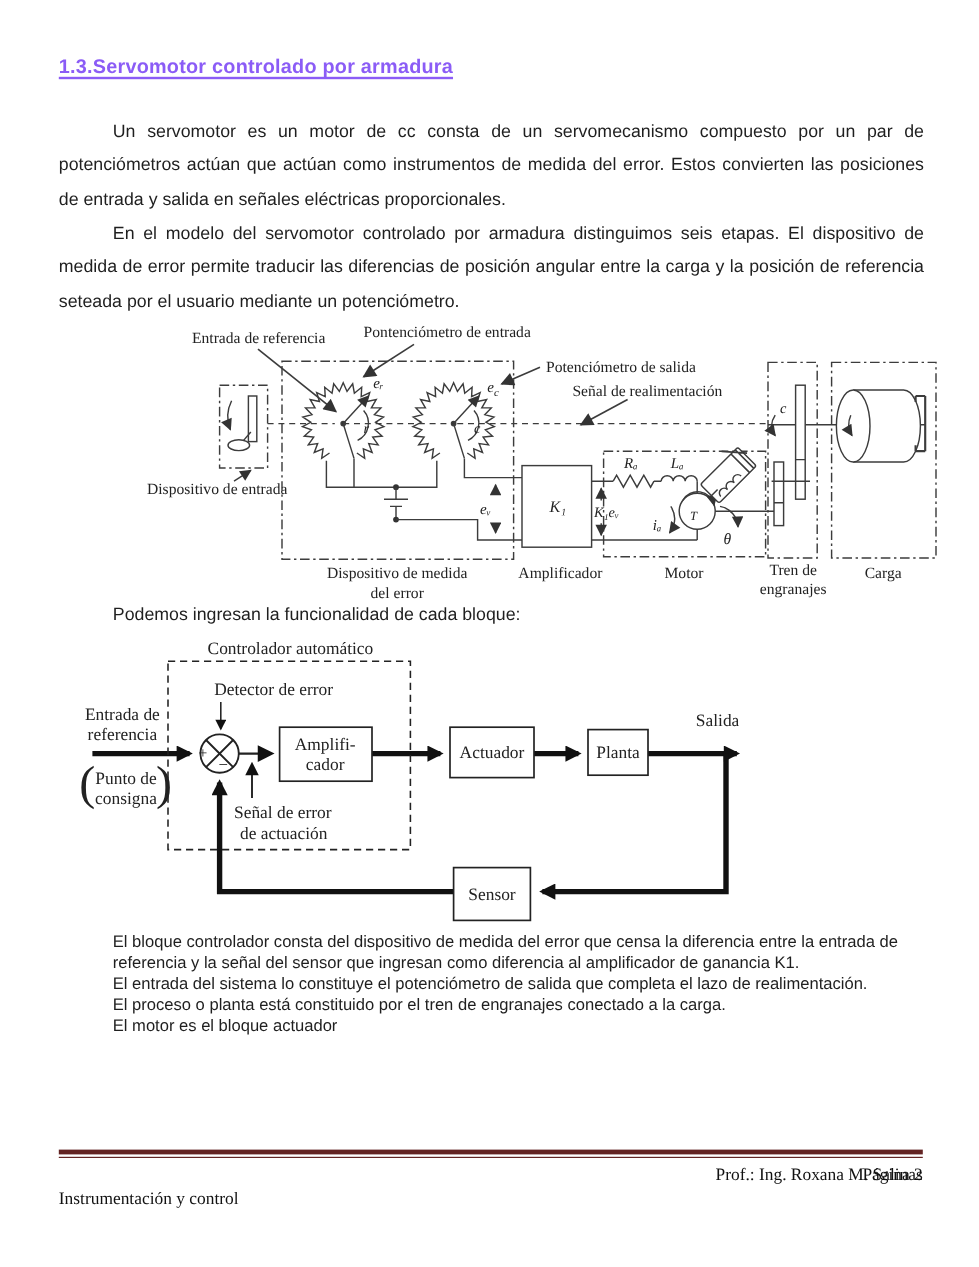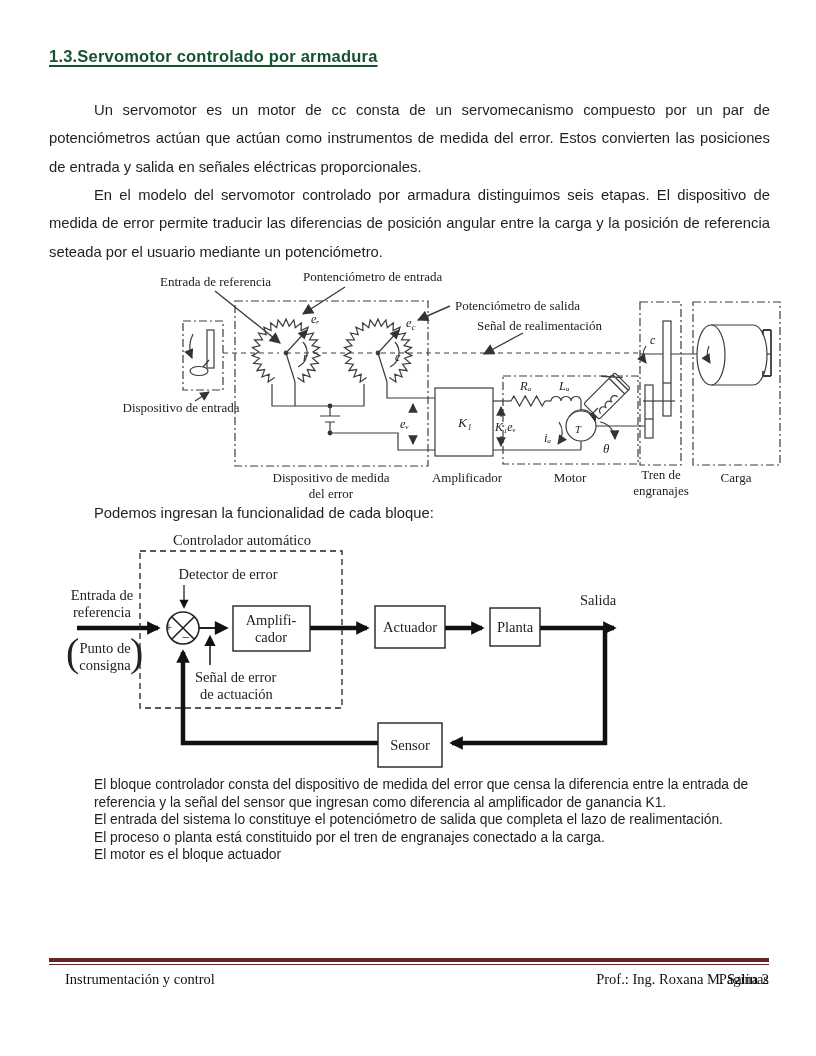--- a/index.html
+++ b/index.html
@@ -6,21 +6,21 @@
   html,body { background:#888; }
   .page {
     position:relative; width:816px; height:1056px; margin:0 auto;
     background:#ffffff; overflow:hidden;
     font-family:"Liberation Sans", sans-serif; color:#1f1f1f;
   }
   .heading {
     position:absolute; left:49px; top:47px;
     font-size:16.5px; font-weight:700; letter-spacing:.2px;
     text-decoration:underline; text-decoration-thickness:2px; text-underline-offset:3px;
-    color:#14532d;
+    color:#8b5cf6;
   }
   .para {
     position:absolute; left:49px; width:721px;
     font-size:14.8px; line-height:28.4px; text-align:justify; text-indent:45px;
   }
   .para1 { top:96px; }
   .para2 { top:181px; }
   .analysis-intro {
     position:absolute; left:94px; top:505px; font-size:14.8px;
   }
@@ -40,21 +40,21 @@
     position:absolute; left:49px; top:958px; width:720px; height:7px;
     border-top:4px solid #632423; border-bottom:1px solid #632423;
   }
   .footer-text {
     position:absolute; left:49px; top:971px; width:720px;
     font-family:"Liberation Serif","DejaVu Serif",serif;
     font-size:14.5px; color:#111;
   }
   .footer-text .fc { position:absolute; left:0; width:100%; text-align:right; }
   .footer-text .fr { position:absolute; right:0; }
-  .footer-text .fl { position:absolute; left:16px; }
+  .footer-text .fl { position:absolute; left:0;margin-top:20px; }
 </style>
 </head>
 <body>
 
 <div class="page">
 
   <div class="heading">1.3.Servomotor controlado por armadura</div>
 
   <div class="para para1">Un servomotor es un motor de cc consta de un servomecanismo compuesto por un par de potenciómetros actúan que actúan como instrumentos de medida del error. Estos convierten las posiciones de entrada y salida en señales eléctricas proporcionales.</div>
   <div class="para para2">En el modelo del servomotor controlado por armadura distinguimos seis etapas. El dispositivo de medida de error permite traducir las diferencias de posición angular entre la carga y la posición de referencia seteada por el usuario mediante un potenciómetro.</div>

